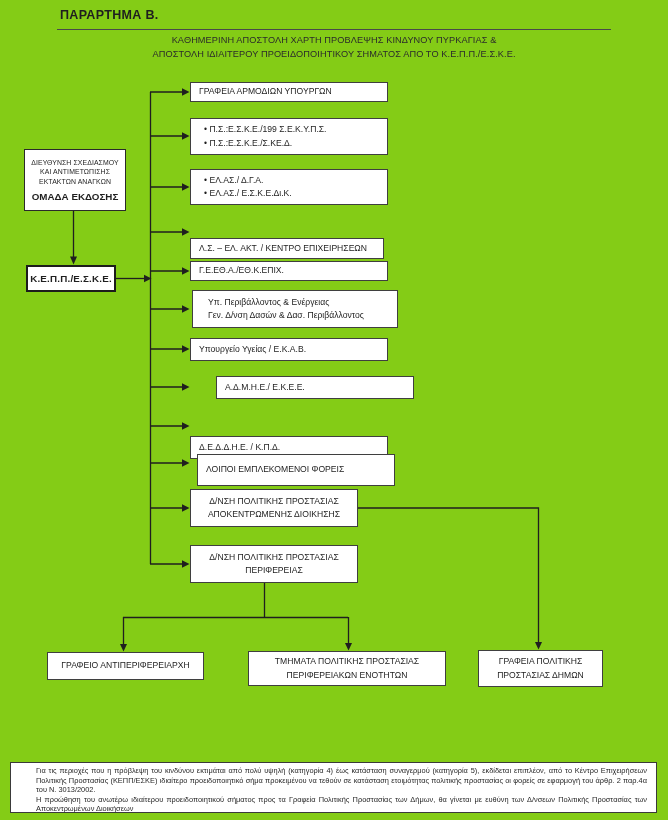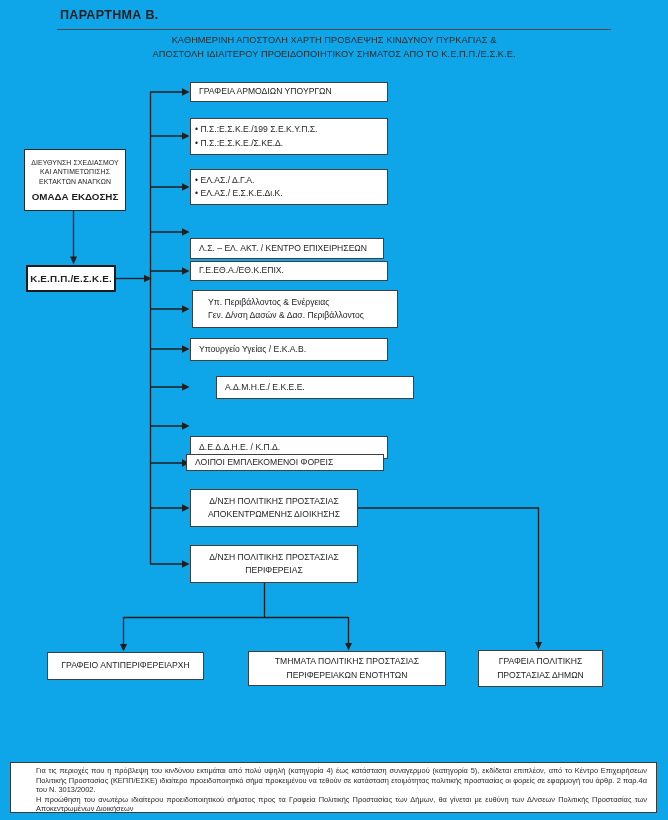--- a/index.html
+++ b/index.html
@@ -1,18 +1,18 @@
 <!DOCTYPE html>
 <html lang="el"><head>
 <meta charset="utf-8">
 <style>
   html,body { margin:0; padding:0; background:#e8e8e8; }
   .page {
     position:relative; width:668px; height:820px; margin:0 auto;
-    background:#0ea5e9; overflow:hidden;
+    background:#84cc16; overflow:hidden;
     font-family:"Liberation Sans", sans-serif; color:#1f1f1f;
   }
   .title {
     position:absolute; left:60px; top:8px;
     font-size:12.5px; font-weight:bold; letter-spacing:0.3px; white-space:nowrap;
   }
   .title-rule {
     position:absolute; left:57px; top:29px; width:554px; height:0;
     border-top:1.2px solid #4a4a4a;
   }
@@ -20,33 +20,33 @@
     position:absolute; left:0; top:33px; width:668px; text-align:center;
     font-size:9.2px; line-height:14px; color:#2b2b2b; letter-spacing:0.1px;
   }
   .node {
     position:absolute; box-sizing:border-box; background:#fff;
     border:1px solid #3f3f3f; display:flex; flex-direction:column; justify-content:center;
     font-size:8.6px; color:#1d1d1d;
   }
   .node .ln { line-height:13.5px; white-space:nowrap; }
   .la { padding-left:8px; align-items:flex-start; }
-  .la.bullets { padding-left:4px; }
+  .la.bullets { padding-left:13px; }
   .ctr { align-items:center; text-align:center; }
   
   #n0  { left:190px; top:82px;  width:198px; height:20px; }
   #n1  { left:190px; top:118px; width:198px; height:37px; }
   #n2  { left:190px; top:169px; width:198px; height:36px; }
   #n3  { left:190px; top:238px; width:194px; height:21px; }
   #n4  { left:190px; top:261px; width:198px; height:20px; }
   #n5  { left:192px; top:290px; width:206px; height:38px;padding-left:15px; }
   #n6  { left:190px; top:338px; width:198px; height:23px; }
   #n7  { left:190px; top:376px; width:198px; height:23px;margin-left:26px; }
   #n8  { left:190px; top:436px; width:198px; height:23px; }
-  #n9  { left:186px; top:454px; width:198px; height:17px; }
+  #n9  { left:197px; top:454px; width:198px; height:32px; }
   #n10 { left:190px; top:489px; width:168px; height:38px; }
   #n11 { left:190px; top:545px; width:168px; height:38px; }
   
   #s0 { left:47px;  top:652px; width:157px; height:28px; }
   #s1 { left:248px; top:651px; width:198px; height:35px; }
   #s2 { left:478px; top:650px; width:125px; height:37px; }
   
   .source {
     position:absolute; left:24px; top:149px; width:102px; height:62px;
     box-sizing:border-box; border:1.8px solid #2a2a2a; background:#fff;

